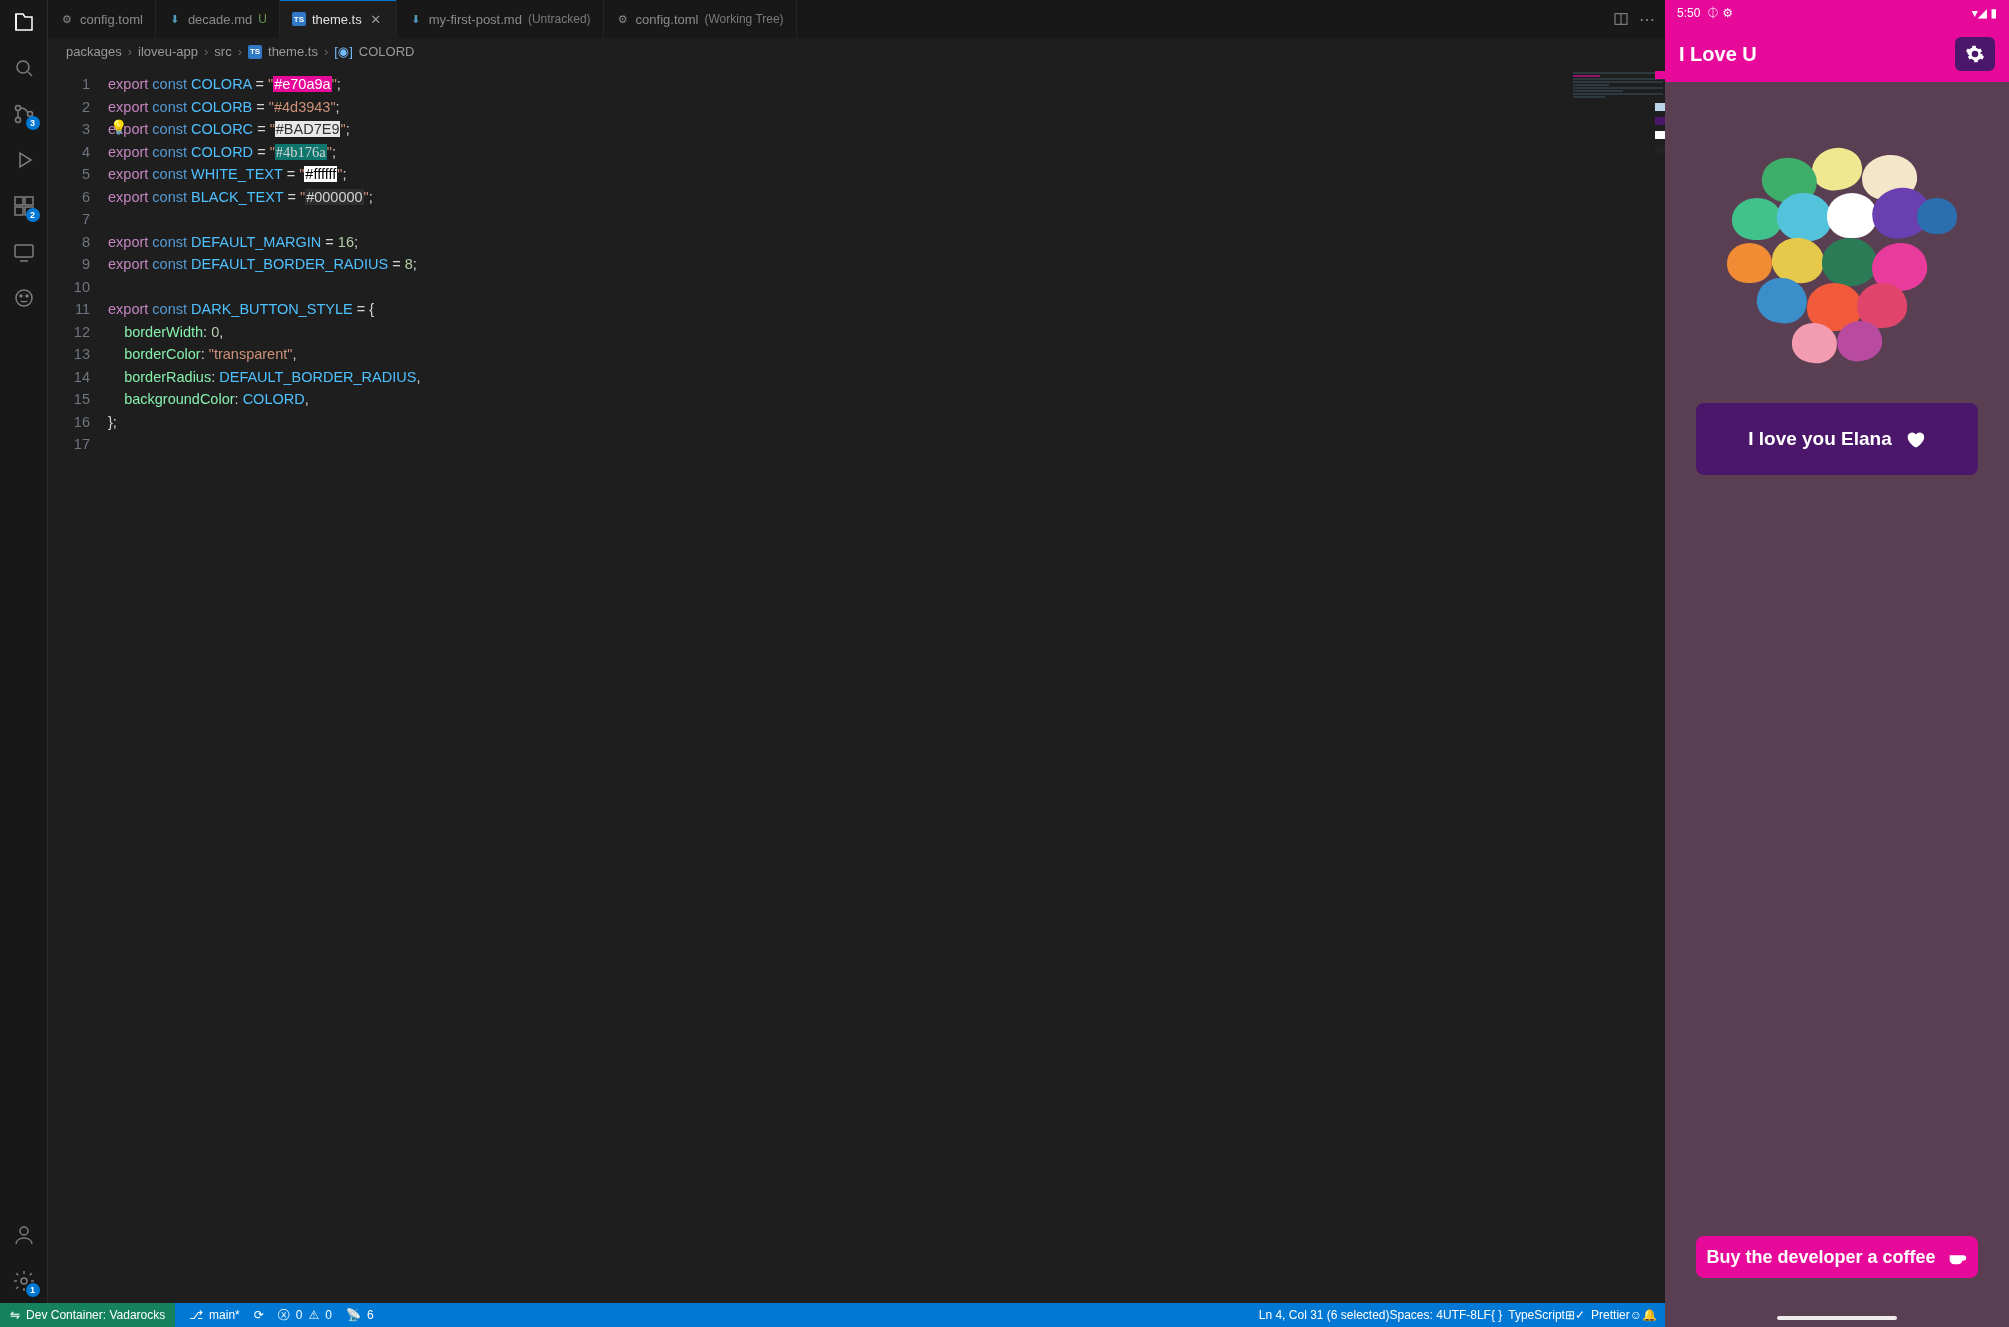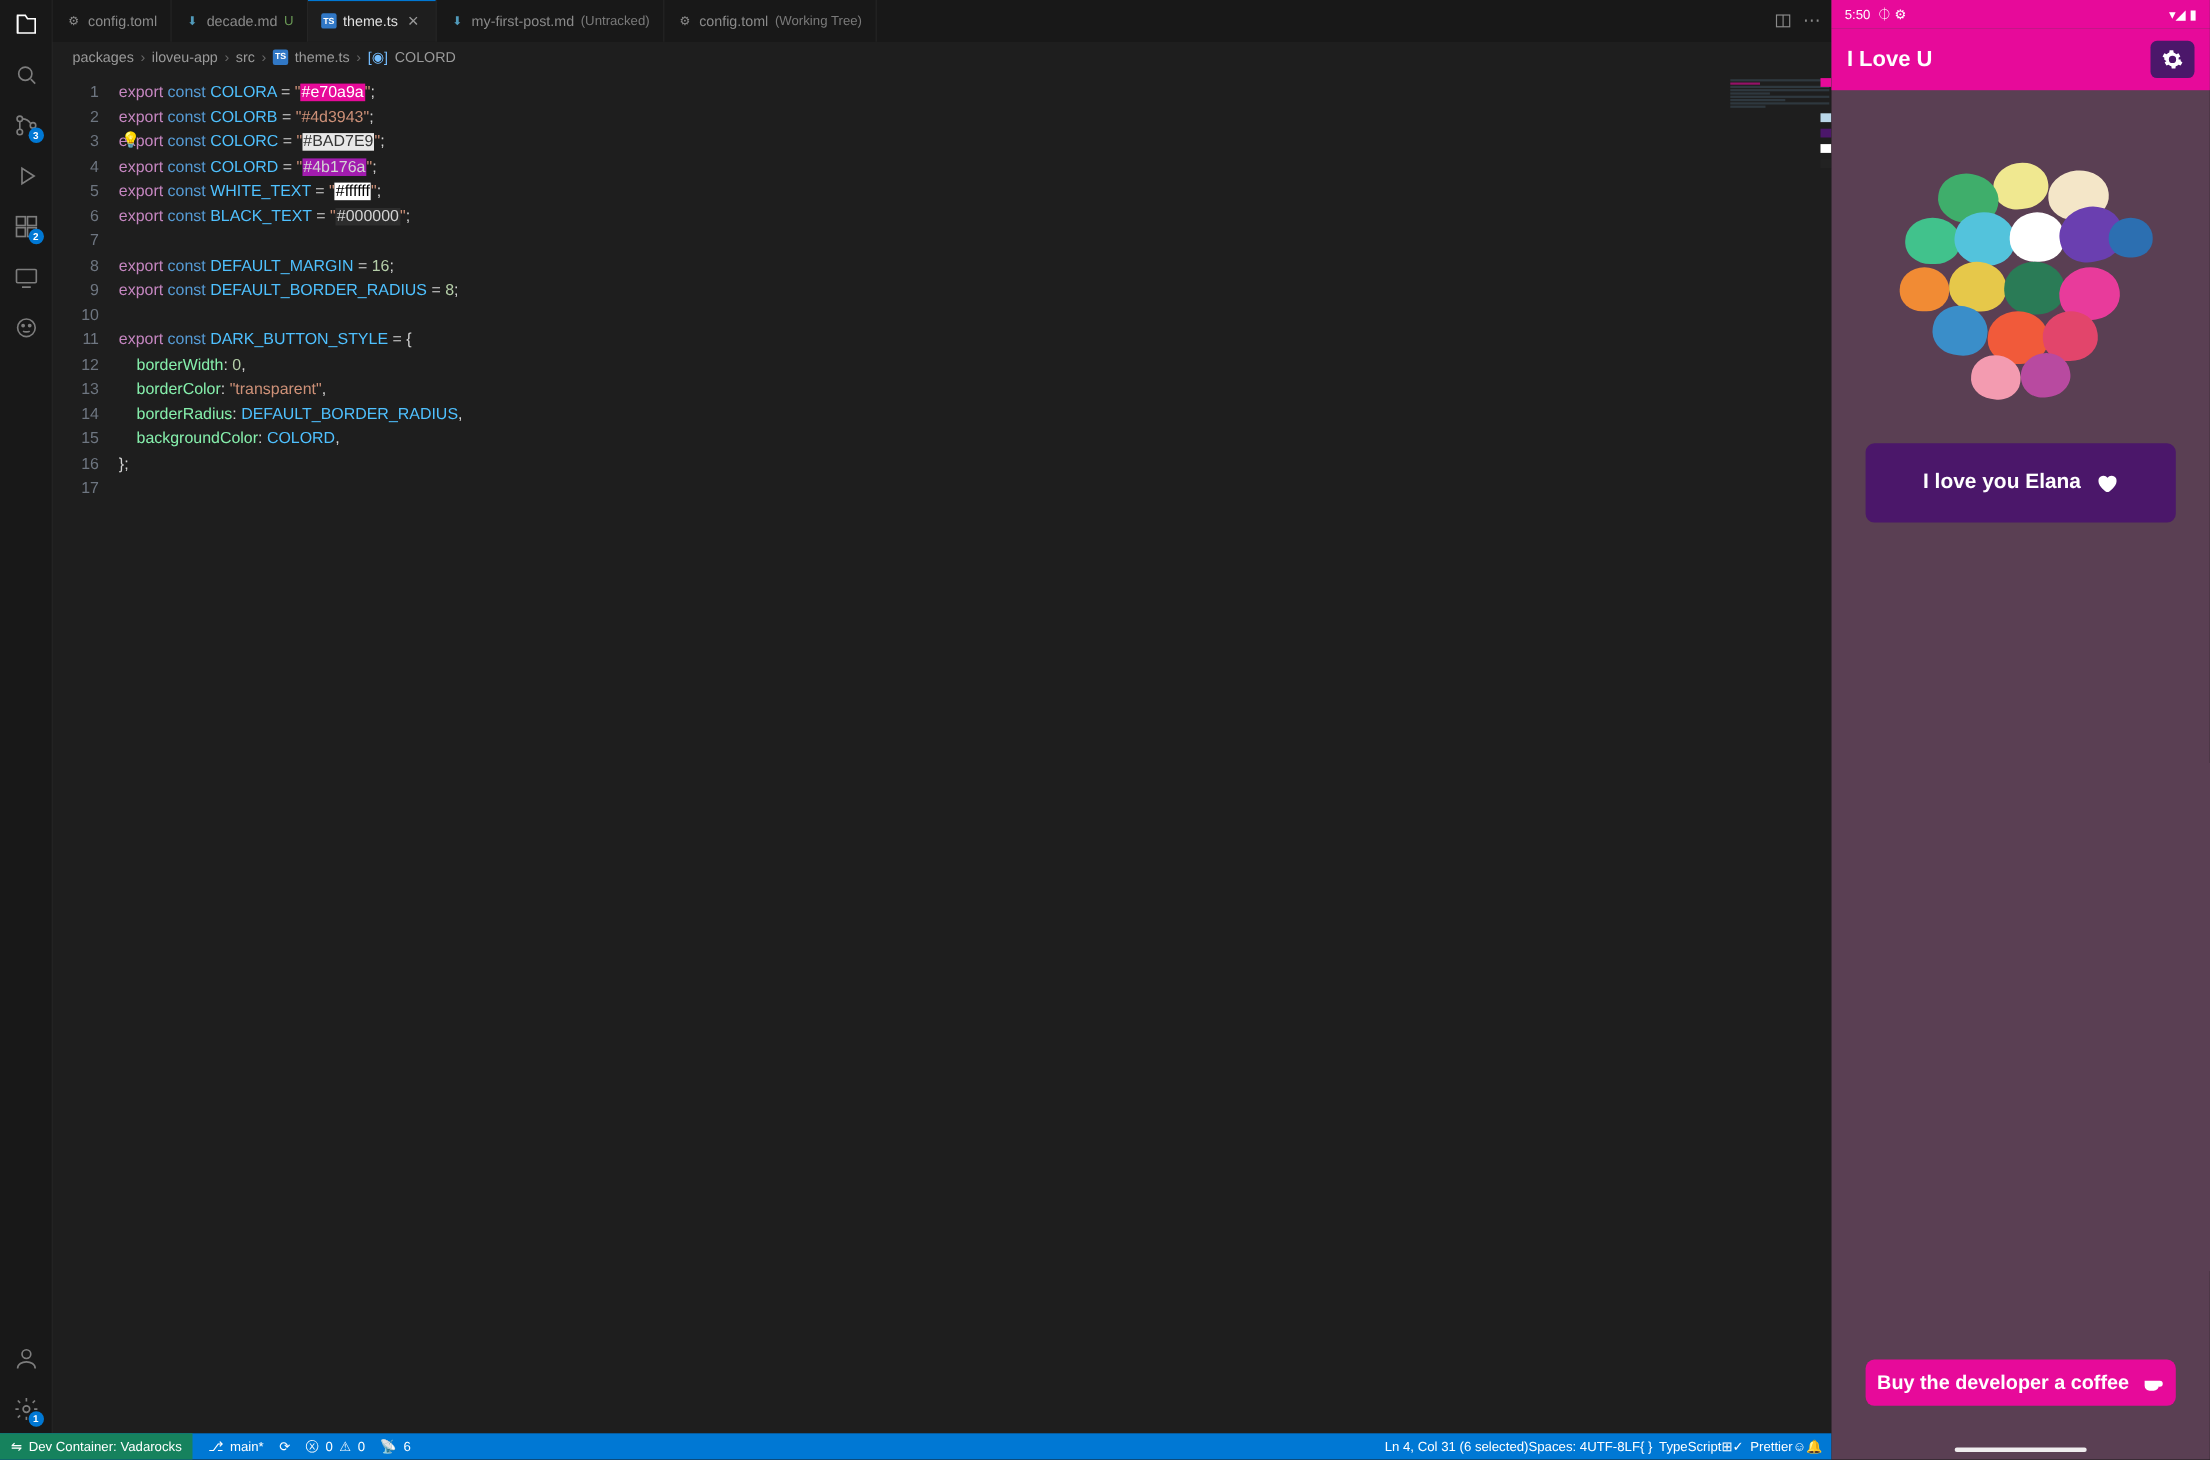--- a/index.html
+++ b/index.html
@@ -34,21 +34,21 @@
 
 .code-area { flex:1; position:relative; font-family: "Consolas","Menlo",monospace; font-size:14.5px; line-height:1.55; overflow:hidden;}
 .gutter-code { display:flex; }
 .gutter { width:60px; text-align:right; color:#6e7681; padding:8px 18px 8px 0; user-select:none;}
 .gutter div { height:22.5px;}
 .code { padding:8px 0; color:#d4d4d4; }
 .code .line { height:22.5px; white-space:pre;}
 .kw { color:#c586c0;} .kw2{color:#569cd6;} .var{color:#4fc1ff;} .prop{color:#86efac;} .num{color:#b5cea8;}
 .str{color:#ce9178;} .punc{color:#d4d4d4;}
 .hlPink{background:#e70a9a;color:#fff;padding:0 1px;}
-.hlGrey{background:#a21caf;padding:0 1px;}
+.hlGrey{background:#0f766e;padding:0 1px;font-family:Liberation Serif, serif;}
 .hlLight{background:#e8e8e8;color:#333;padding:0 1px;}
 .hlWhite{background:#fff;color:#000;padding:0 1px;}
 .hlBlack{background:#2d2d2d;padding:0 1px;}
 .bulb{position:absolute; left:62px; top:52px; color:#ffcc00; font-size:14px;}
 
 .minimap { position:absolute; top:6px; right:2px; width:90px; height:70px; opacity:.6;}
 .minimap .mm-line{height:2px; margin:1px 0; background:#3a4a55;}
 .minimap .mm-hl{background:#e70a9a;}
 .overview { position:absolute; top:0; right:0; width:14px; bottom:0;}
 .ov-mark{position:absolute; right:0; width:10px; height:8px;}

